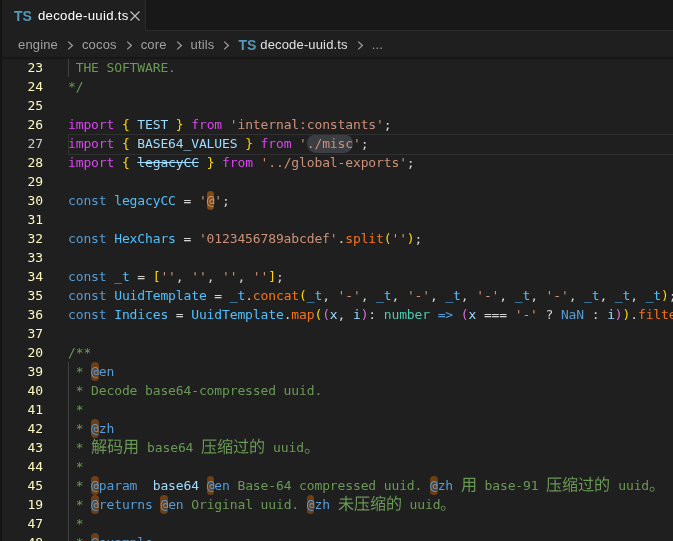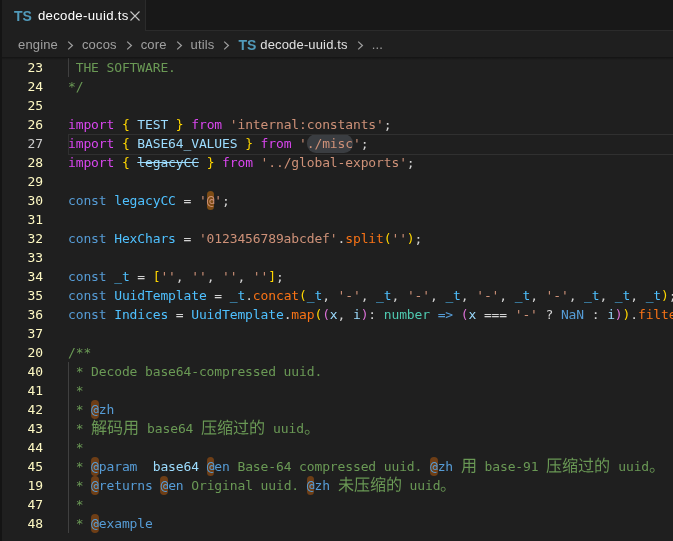--- a/index.html
+++ b/index.html
@@ -212,20 +212,24 @@
       </div>
       <div class="line">
         <div class="ln">37</div>
         <div class="code"></div>
       </div>
       <div class="line">
         <div class="ln">20</div>
         <div class="code"><span class="tk-cm">/**</span></div>
       </div>
       <div class="line guide">
+        <div class="ln">39</div>
+        <div class="code"><span class="tk-cm"> * </span><span class="tk-kwb hl-find">@</span><span class="tk-kwb">en</span></div>
+      </div>
+      <div class="line guide">
         <div class="ln">40</div>
         <div class="code"><span class="tk-cm"> * Decode base64-compressed uuid.</span></div>
       </div>
       <div class="line guide">
         <div class="ln">41</div>
         <div class="code"><span class="tk-cm"> *</span></div>
       </div>
       <div class="line guide">
         <div class="ln">42</div>
         <div class="code"><span class="tk-cm"> * </span><span class="tk-kwb hl-find">@</span><span class="tk-kwb">zh</span></div>

